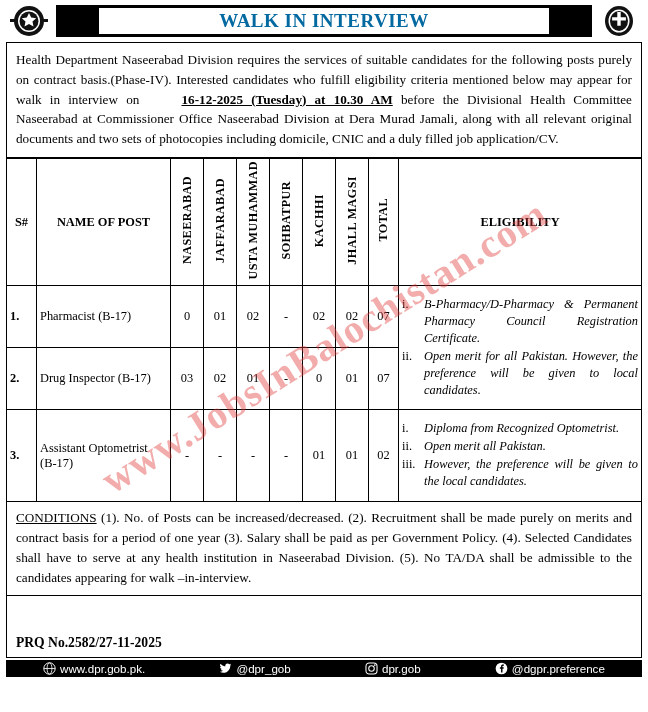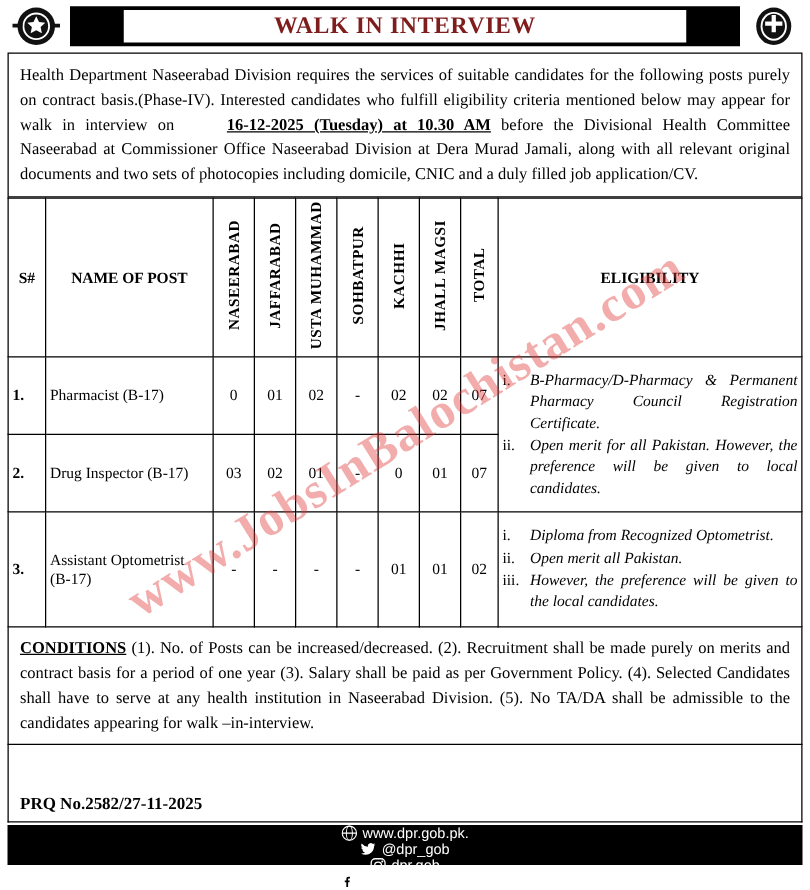--- a/index.html
+++ b/index.html
@@ -38,21 +38,21 @@
     background: #000;
     color: #fff;
     height: 32px;
     display: flex;
     align-items: center;
     justify-content: center;
     margin: 0 4px;
   }
   .banner-inner {
     background: #fff;
-    color: #7f1d1d;
+    color: #0369a1;
     font-family: "Liberation Serif", serif;
     font-weight: bold;
     font-size: 19px;
     letter-spacing: 0.5px;
     padding: 2px 48px;
     height: 26px;
     display:flex; align-items:center; justify-content:center;
     width: 84%;
   }
 
@@ -125,21 +125,21 @@
   
   .conditions {
     border: 1.5px solid #000;
     border-top: none;
     margin: 0 2px;
     padding: 6px 9px 7px 9px;
     font-size: 13.2px;
     line-height: 1.5;
     text-align: justify;
   }
-  .cond-underline { text-decoration: underline; font-weight: bold; }
+  .cond-underline { text-decoration: underline; font-weight: normal; }
 
   
   .sigbox {
     border: 1.5px solid #000;
     border-top: none;
     margin: 0 2px;
     height: 62px;
     position: relative;
   }
   .sig-text {
@@ -155,27 +155,26 @@
     left: 9px; bottom: 6px;
     font-weight: bold;
     font-size: 13.6px;
   }
 
   
   .footer {
     margin: 2px 2px 0 2px;
     background: #000;
     color: #fff;
-    height: 32px;
+    height: 17px;
     display: flex;
     align-items: center;
     justify-content: space-around;
     font-size: 11.6px;
     font-family: "Liberation Sans", sans-serif;
-    flex-direction: column;
   }
   .fitem { display: flex; align-items: center; gap: 4px; white-space: nowrap; }
   .fitem .gi { display: inline-flex; align-items: center; }
 
   
   .watermark {
     position: absolute;
     left: 0; top: 0;
     width: 648px; height: 712px;
     pointer-events: none;
@@ -360,21 +359,21 @@
       </span>
       <span>dpr.gob</span>
     </div>
     <div class="fitem">
       <span class="gi">
         <svg width="13" height="13" viewBox="0 0 16 16">
             <circle cx="8" cy="8" r="7.2" fill="#fff"></circle>
             <path d="M9.2 8.4h1.4l.2-1.8H9.2V5.5c0-.5.15-.85.87-.85h.93V3.05c-.16-.02-.7-.07-1.33-.07-1.32 0-2.22.8-2.22 2.28v1.34H5.95V8.4h1.5v4.6h1.75z" fill="#000"></path>
           </svg>
       </span>
-      <span>@will.balochistan</span>
+      <span>@dgpr.preference</span>
     </div>
   </div>
 
   <div class="watermark">
     <div class="wm-text">www.JobsInBalochistan.com</div>
   </div>
 
 </div>
 
 </body></html>

